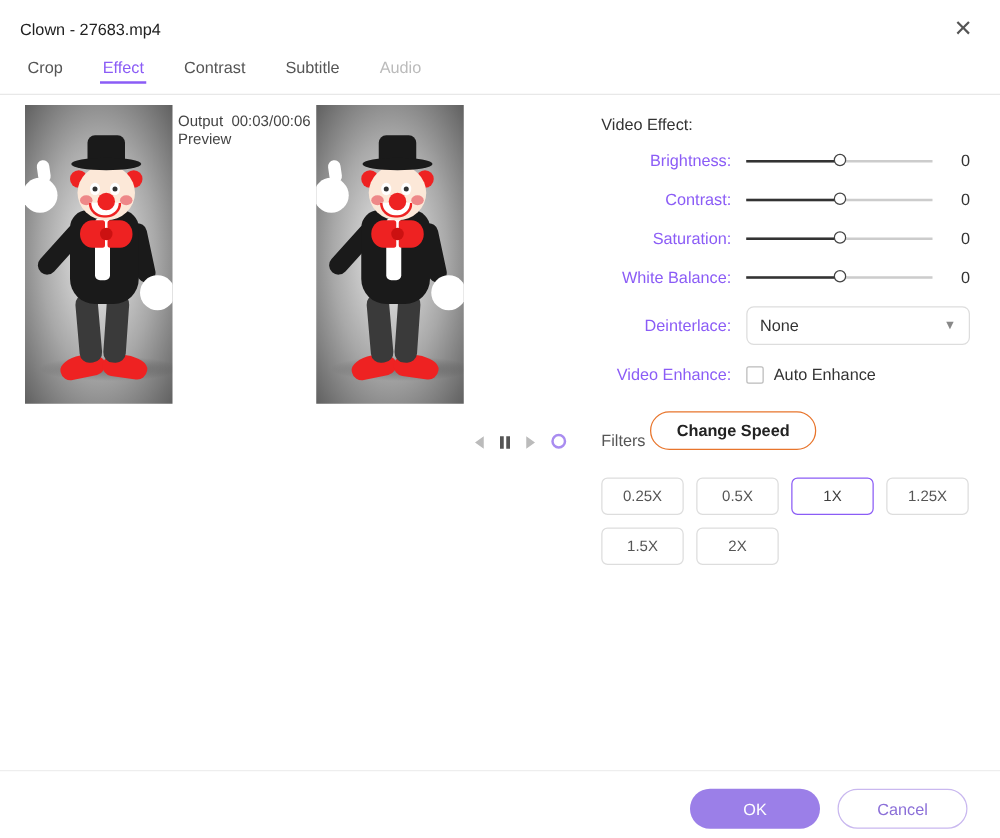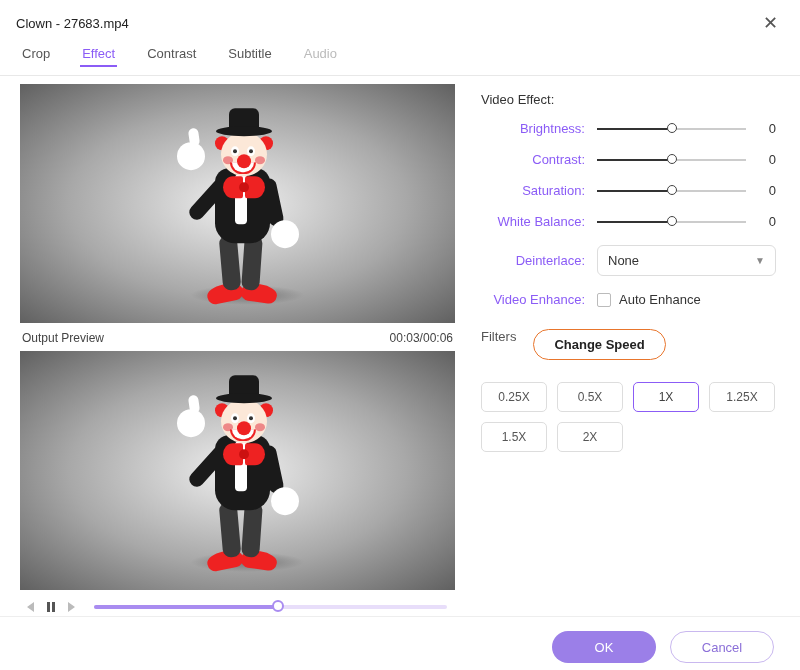--- a/index.html
+++ b/index.html
@@ -6,21 +6,21 @@
 body{background:#fff;width:800px;height:670px;overflow:hidden;font-size:13px;color:#333}
 .titlebar{display:flex;align-items:center;justify-content:space-between;padding:10px 16px 6px}
 .title{font-size:13px;color:#222}
 .close{font-size:18px;color:#555;cursor:pointer;padding:2px 6px}
 .tabs{display:flex;gap:28px;padding:0 20px 8px}
 .tab{font-size:13px;color:#555;padding:4px 2px;cursor:pointer;border-bottom:2px solid transparent}
 .tab.active{color:#8b5cf6;font-weight:400;border-bottom-color:#8b5cf6}
 .tab.disabled{color:#bbb;cursor:default}
 .hr{border:none;border-top:1px solid #e8e8e8}
 .main{display:flex;height:540px;padding:8px 20px 0}
-.left{width:435px;display:flex;flex-direction:column;gap:2px}
+.left{width:435px;display:flex;flex-direction:row;gap:2px}
 .preview{width:435px;height:239px;position:relative;background:radial-gradient(ellipse at center,#e8e8e8 5%,#a8a8a8 55%,#606060 100%);overflow:hidden}
 .clown{position:absolute;left:50%;top:50%;transform:translate(-50%,-49%);width:150px;height:220px}
 .shadow{position:absolute;left:50%;bottom:18px;transform:translateX(-42%);width:115px;height:20px;background:radial-gradient(ellipse,rgba(0,0,0,0.32),transparent 70%)}
 
 .leg{position:absolute;width:18px;height:55px;background:#3a3a3a;border-radius:8px;bottom:26px}
 .leg.l{left:58px;transform:rotate(-5deg)}
 .leg.r{left:80px;transform:rotate(4deg)}
 .shoe{position:absolute;width:36px;height:18px;background:#e22;border-radius:50% 50% 8px 8px;bottom:14px}
 .shoe.l{left:44px;transform:rotate(-12deg)}
 .shoe.r{left:78px;transform:rotate(8deg)}
@@ -65,21 +65,21 @@
 .sect{font-size:13px;color:#333;margin-bottom:14px}
 .row{display:flex;align-items:center;gap:12px;margin-bottom:16px}
 .lbl{width:104px;text-align:right;font-size:13px;color:#8b5cf6}
 .slider{flex:1;height:2px;background:#ccc;position:relative}
 .sfill{position:absolute;height:2px;background:#333;left:0}
 .sh{position:absolute;width:10px;height:10px;background:#fff;border:1.5px solid #444;border-radius:50%;top:-5px;transform:translateX(-50%)}
 .val{width:18px;text-align:right;font-size:13px}
 .sel{flex:1;border:1px solid #ddd;border-radius:6px;padding:7px 10px;display:flex;justify-content:space-between;align-items:center;cursor:pointer;font-size:13px;background:#fff}
 .chev{color:#888;font-size:10px}
 .chk{width:14px;height:14px;border:1px solid #bbb;border-radius:2px;cursor:pointer}
-.subtabs{display:flex;align-items:flex-start;gap:17px;margin:6px 0 22px}
+.subtabs{display:flex;align-items:flex-end;gap:4px;margin:6px 0 22px}
 .subtab{font-size:13px;color:#555;cursor:pointer}
 .subtab.active{font-weight:700;color:#222;border:1.5px solid #e8752c;border-radius:18px;padding:7px 20px}
 .speeds{display:flex;flex-wrap:wrap;gap:10px}
 .speed{width:66px;height:30px;border:1px solid #ddd;border-radius:5px;display:flex;align-items:center;justify-content:center;font-size:12px;color:#555;cursor:pointer;background:#fff}
 .speed.active{border-color:#8b5cf6;color:#404040;border-width:1.5px}
 .applyrow{display:flex;align-items:center;gap:14px;margin-top:auto;margin-bottom:10px}
 .apply{border:1px solid #ddd;border-radius:16px;padding:6px 20px;font-size:12px;color:#aaa;cursor:pointer;background:#fff}
 .reset{color:#bbb;cursor:pointer;font-size:15px}
 .footer{display:flex;justify-content:flex-end;gap:14px;padding:14px 26px 0;border-top:1px solid #eee}
 .btn{width:104px;height:32px;border-radius:16px;display:flex;align-items:center;justify-content:center;font-size:13px;cursor:pointer}

